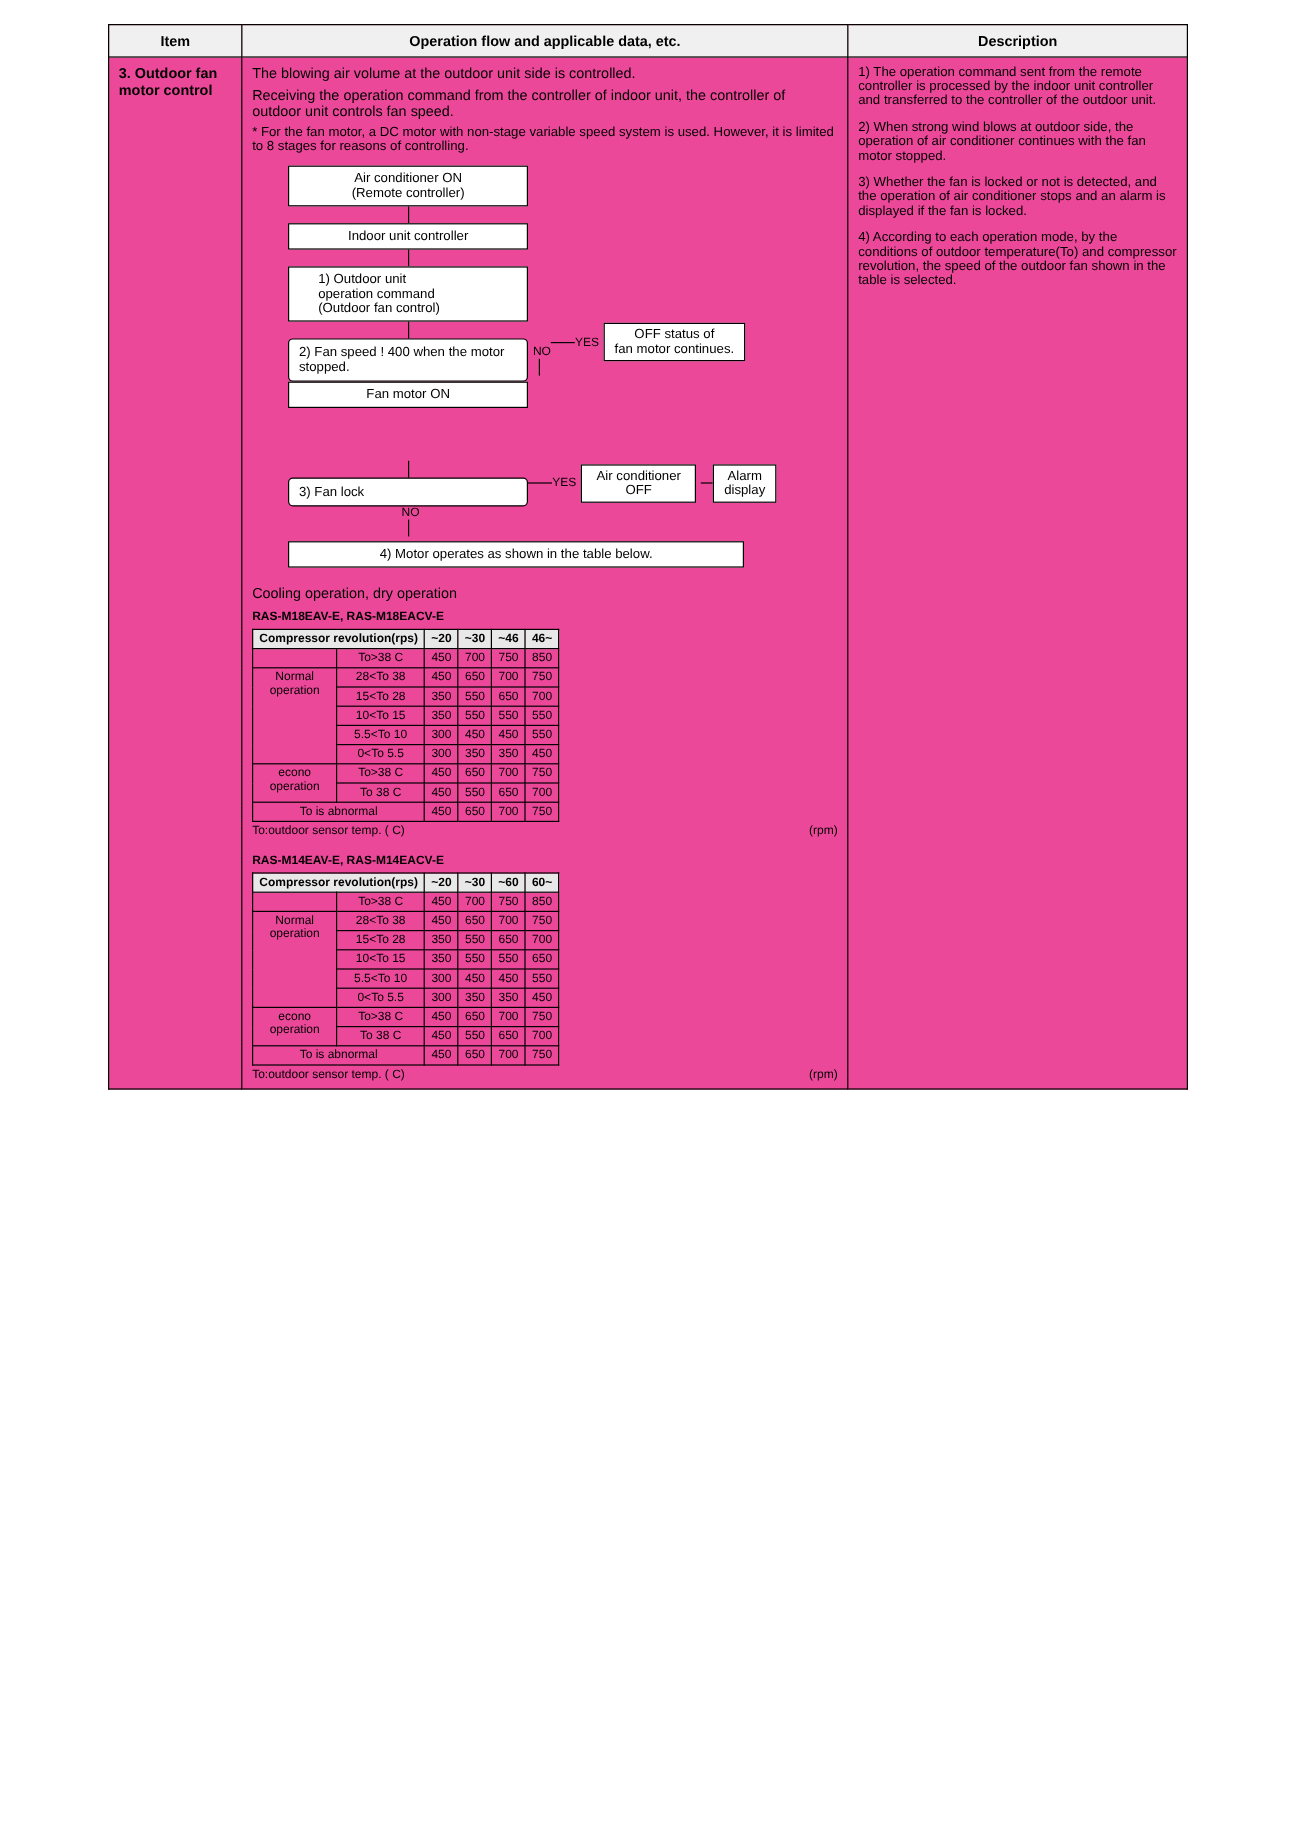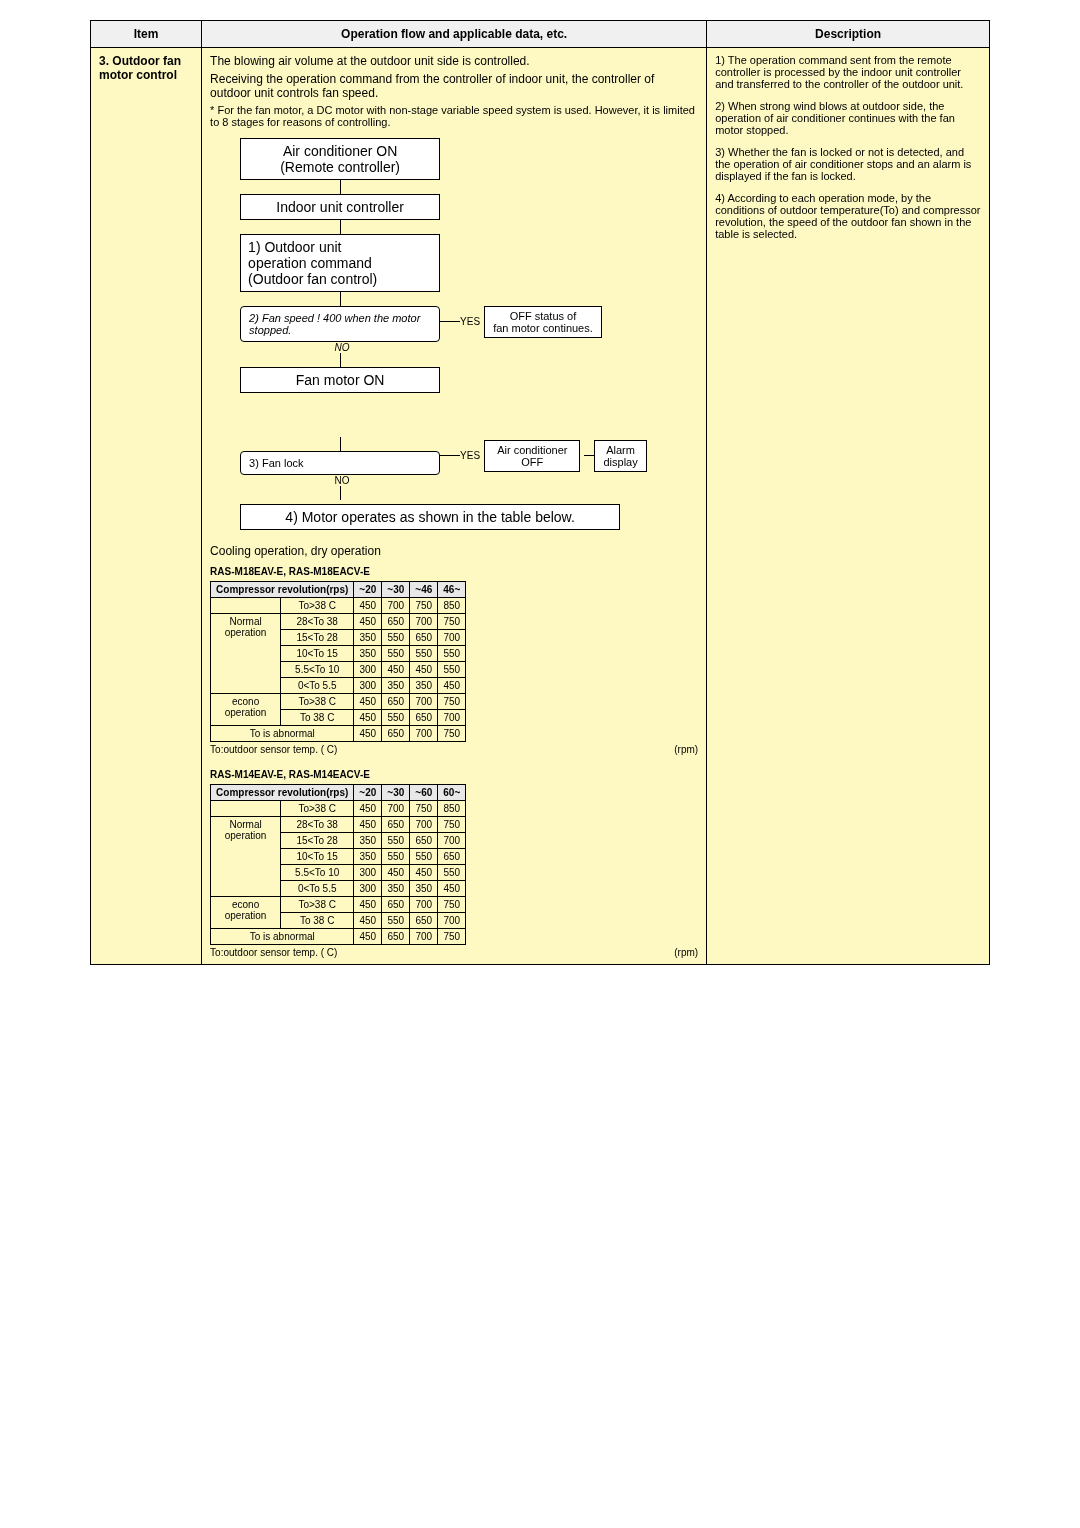--- a/index.html
+++ b/index.html
@@ -7,21 +7,21 @@
       font-family: Arial, sans-serif;
       font-size: 12px;
       background: #fff;
       display: flex;
       flex-direction: column;
       align-items: center;
       padding: 20px;
     }
     .page {
       width: 900px;
-      background: #fef9c3;
+      background: #ec4899;
     }
     .main-table {
       width: 100%;
       border-collapse: collapse;
       border: 1.5px solid #000;
     }
     .main-table th, .main-table td {
       border: 1px solid #000;
       vertical-align: top;
       padding: 6px 8px;
@@ -40,21 +40,21 @@
       display: flex;
       flex-direction: column;
       align-items: flex-start;
       margin: 10px 0;
     }
     .flow-box {
       border: 1px solid #000;
       padding: 4px 12px;
       text-align: center;
       background: #fff;
-      font-size: 14px;
+      font-size: 11px;
     }
     .flow-diamond {
       border: 1px solid #000;
       padding: 4px 10px;
       transform: none;
       text-align: center;
       font-size: 11px;
       background: #fff;
       position: relative;
     }
@@ -118,28 +118,28 @@
           <div class="flow-container" style="margin-top:10px; margin-left:30px;">
 
             <div style="display:flex; flex-direction:column; align-items:center;">
               <div class="flow-box" style="width:200px; white-space:pre-line;">Air conditioner ON
 (Remote controller)</div>
               <div class="vert-line"></div>
 
               <div class="flow-box" style="width:200px;">Indoor unit controller</div>
               <div class="vert-line"></div>
 
-              <div class="flow-box" style="width:200px; white-space:pre-line; text-align:left; padding-left:7px;">1) Outdoor unit
+              <div class="flow-box" style="width:200px; white-space:pre-line; text-align:left; padding-left:24px;">1) Outdoor unit
 operation command
 (Outdoor fan control)</div>
               <div class="vert-line"></div>
             </div>
 
             <div style="display:flex; align-items:center; gap:0;">
-              <div style="display:flex; flex-direction:column; align-items:center;font-style:italic;">
+              <div style="display:flex; flex-direction:row; align-items:center;">
                 <div class="flow-diamond" style="width:200px; border-radius:4px; padding:5px 8px; text-align:left; font-size:11px;">
                   <span>2) Fan speed ! 400
 when the motor stopped.</span>
                 </div>
 
                 <div style="display:flex; align-items:center; margin-top:0;">
                   <div style="display:flex; flex-direction:column; align-items:flex-start;">
                     <span style="font-size:10px; margin-left:4px;">NO</span>
                     <div class="vert-line"></div>
                   </div>

